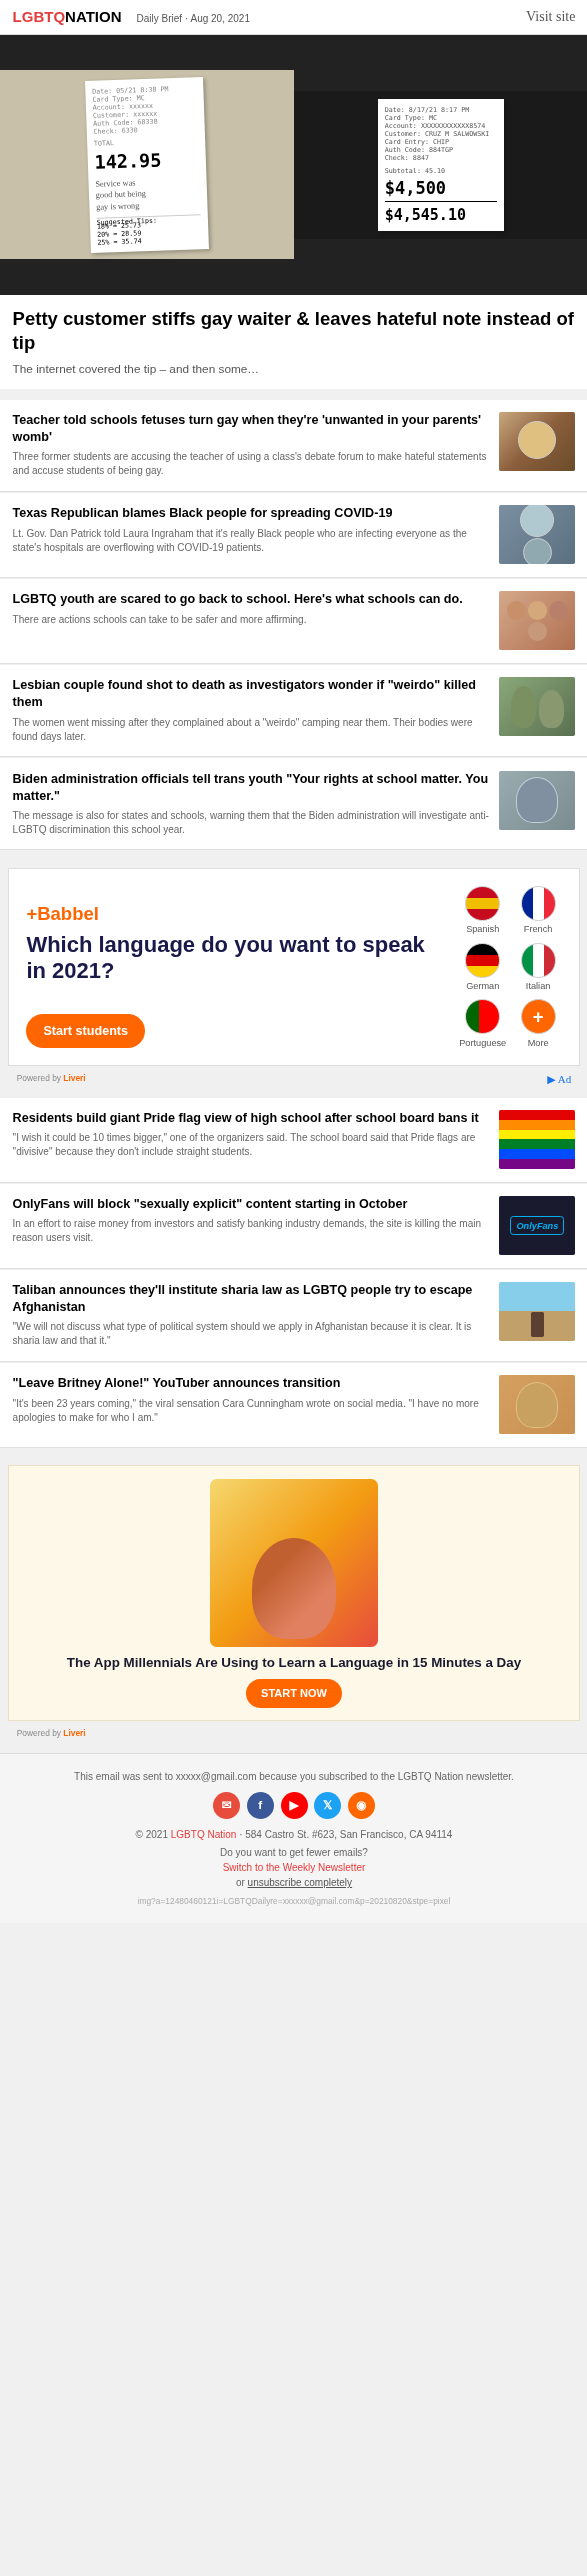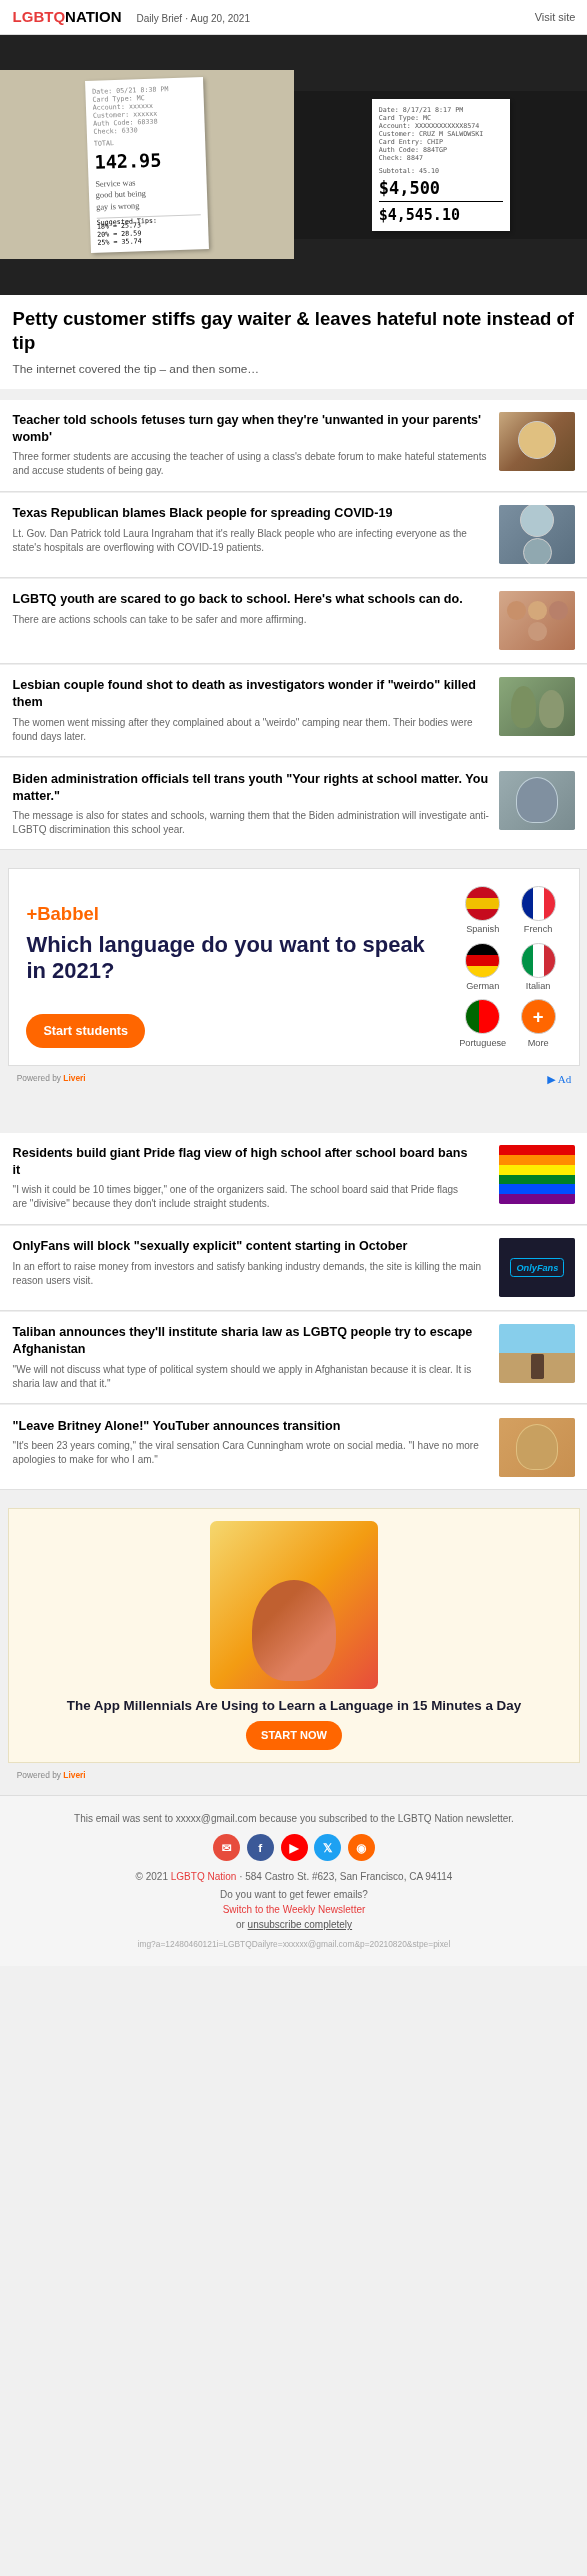--- a/index.html
+++ b/index.html
@@ -3,30 +3,30 @@
   <meta charset="utf-8">
   <style>
     * { box-sizing: border-box; margin: 0; padding: 0; }
     body { font-family: Arial, sans-serif; background: #f0f0f0; width: 588px; margin: 0 auto; }
     
     
     .header { background: white; display: flex; align-items: center; justify-content: space-between; padding: 8.4px 12.6px; border-bottom: 0.8px solid #ddd; }
     .header-logo { font-weight: bold; font-size: 15px; color: #000; }
     .header-logo span { color: #e63b3b; }
     .header-date { font-size: 10px; color: #555; margin-left: 8.4px; }
-    .header-right { font-size: 11px; color: #555; }
+    .header-right { font-size: 14px; color: #555; font-family: Liberation Serif, serif; }
     .header-left { display: flex; align-items: baseline; gap: 6.7px; }
 
     
     .hero-article { background: white; margin-bottom: 4.2px; }
     .hero-image { width: 100%; height: 260px; background: #222; display: flex; align-items: center; justify-content: center; overflow: hidden; position: relative; }
     .receipt-left { flex: 1; background: #c8c0a8; display: flex; align-items: center; justify-content: center; padding: 8.4px; }
     .receipt-right { flex: 1; background: #1a1a1a; display: flex; align-items: center; justify-content: center; padding: 8.4px; }
     .receipt-paper { background: white; padding: 6.7px; font-family: monospace; font-size: 7.6px; width: 118px; transform: rotate(-2deg); box-shadow: 1.7px 1.7px 4.2px rgba(0,0,0,0.3); }
-    .receipt-paper-r { background: white; padding: 6.7px; font-family: monospace; font-size: 7.6px; width: 138px; box-shadow: 1.7px 1.7px 4.2px rgba(0,0,0,0.3); }
+    .receipt-paper-r { background: white; padding: 6.7px; font-family: monospace; font-size: 7.6px; width: 126px; box-shadow: 1.7px 1.7px 4.2px rgba(0,0,0,0.3); }
     .receipt-paper .amount { font-size: 18.5px; font-weight: bold; margin-top: 4.2px; }
     .receipt-paper-r .big-amount { font-size: 17px; font-weight: bold; color: #000; }
     .receipt-paper-r .total { font-size: 15px; font-weight: bold; color: #000; border-top: 0.8px solid #000; padding-top: 3.4px; margin-top: 3.4px; }
     .handwritten-note { font-family: cursive; font-size: 8.4px; color: #555; margin: 2.5px 0; }
     
     .hero-text-block { padding: 12.6px; }
     .hero-title { font-size: 18.5px; font-weight: bold; color: #000; margin-bottom: 6.7px; line-height: 1.3; }
     .hero-subtitle { font-size: 11.8px; color: #555; }
 
     
@@ -56,21 +56,21 @@
     .flag-french { background: linear-gradient(to right, #002395 33%, white 33%, white 66%, #ED2939 66%); }
     .flag-german { background: linear-gradient(to bottom, #000 33%, #D00 33%, #D00 66%, #FFCE00 66%); }
     .flag-italian { background: linear-gradient(to right, #009246 33%, white 33%, white 66%, #CE2B37 66%); }
     .flag-portuguese { background: linear-gradient(to right, #006600 40%, #ff0000 40%); position: relative; }
     .flag-more { background: #ff6600; display: flex; align-items: center; justify-content: center; font-size: 18.5px; color: white; font-weight: bold; }
     .lang-label { font-size: 9.2px; color: #555; }
     .ad-powered { font-size: 8.4px; color: #888; margin: 4.2px 12.6px; }
     .ad-badge { color: #1a73e8; font-size: 8.4px; }
 
     
-    .pride-article { background: white; display: flex; align-items: flex-start; padding: 12.6px; border-bottom: 0.8px solid #e0e0e0; gap: 27px; margin-top: 35px; }
+    .pride-article { background: white; display: flex; align-items: flex-start; padding: 12.6px; border-bottom: 0.8px solid #e0e0e0; gap: 10px; }
     .pride-flag-img { width: 100%; height: 100%; background: linear-gradient(to bottom, #e40303 16.6%, #ff8c00 16.6%, #ff8c00 33.3%, #ffed00 33.3%, #ffed00 50%, #008026 50%, #008026 66.6%, #004dff 66.6%, #004dff 83.3%, #750787 83.3%); }
 
     
     .thumb-onlyfans { background: #1a1a2e; display: flex; align-items: center; justify-content: center; width: 100%; height: 100%; }
     .onlyfans-logo-mini { color: #00aff0; font-size: 9.2px; font-weight: bold; font-style: italic; border: 1.7px solid #00aff0; padding: 3.4px 5px; border-radius: 3.4px; }
 
     
     .thumb-taliban { background: linear-gradient(to bottom, #87ceeb 50%, #c2a06a 50%); width: 100%; height: 100%; display: flex; align-items: flex-end; justify-content: center; }
     .desert-figure { width: 12.6px; height: 25px; background: #5a4030; border-radius: 1.7px; margin-bottom: 4.2px; }
 

